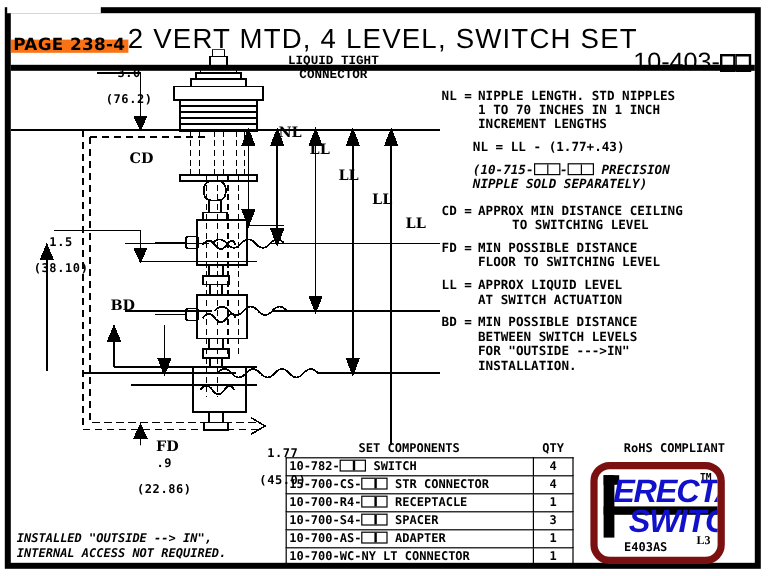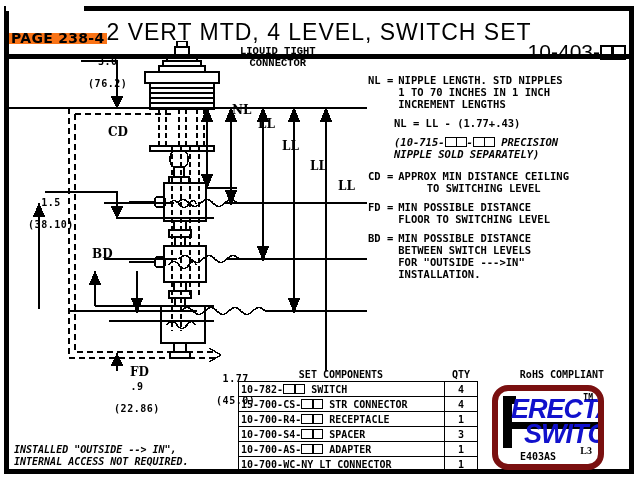--- a/index.html
+++ b/index.html
@@ -401,20 +401,25 @@
       <span class="note-body" style="margin-left:5px;text-align:center;">APPROX MIN DISTANCE CEILING
 TO SWITCHING LEVEL</span>
     </div>
 
     <div class="note-row">
       <span class="note-key">FD =</span>
       <span class="note-body" style="margin-left:5px;">MIN POSSIBLE DISTANCE
 FLOOR TO SWITCHING LEVEL</span>
     </div>
 
+    <div class="note-row">
+      <span class="note-key">LL =</span>
+      <span class="note-body" style="margin-left:5px;">APPROX LIQUID LEVEL
+AT SWITCH ACTUATION</span>
+    </div>
 
     <div class="note-row">
       <span class="note-key">BD =</span>
       <span class="note-body" style="margin-left:5px;">MIN POSSIBLE DISTANCE
 BETWEEN SWITCH LEVELS
 FOR "OUTSIDE ---&gt;IN"
 INSTALLATION.</span>
     </div>
   </div>
 

